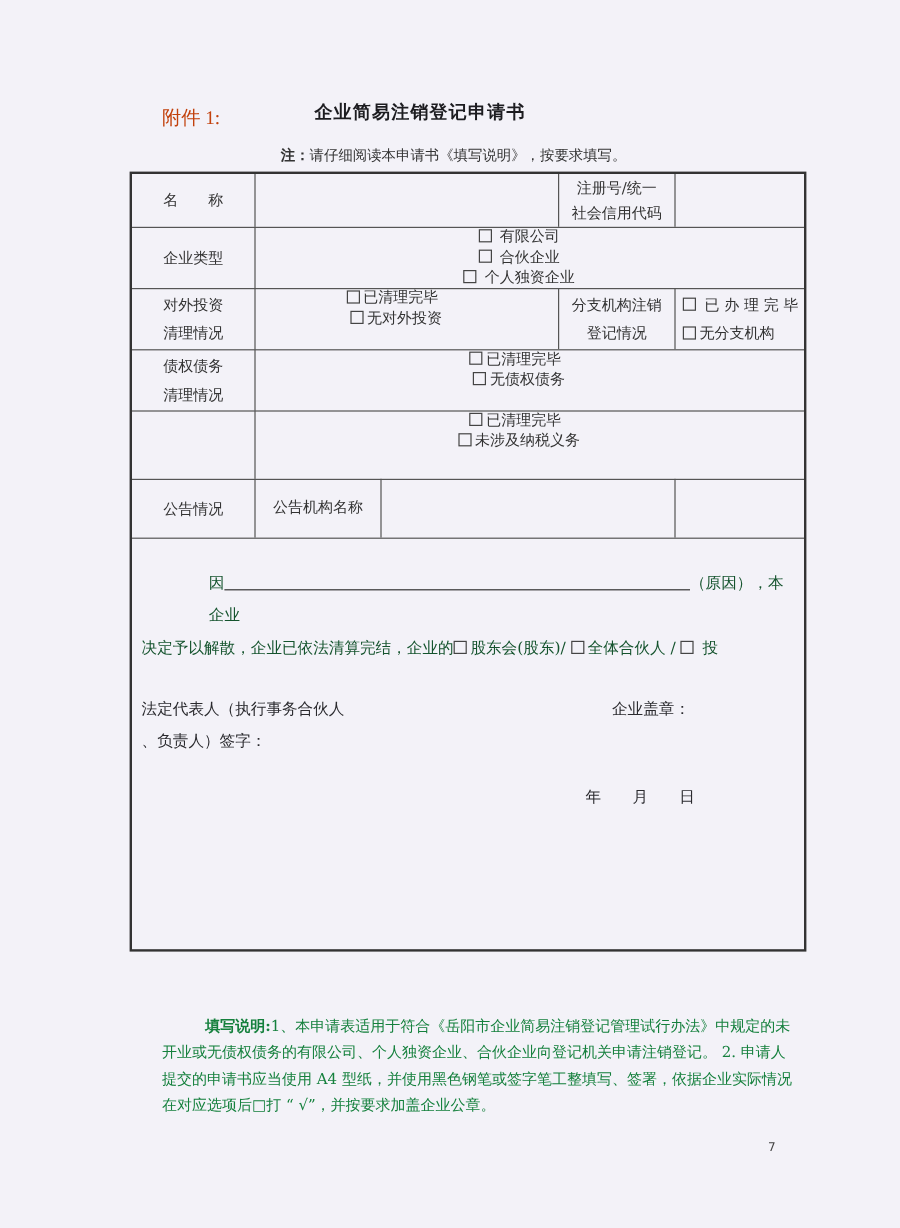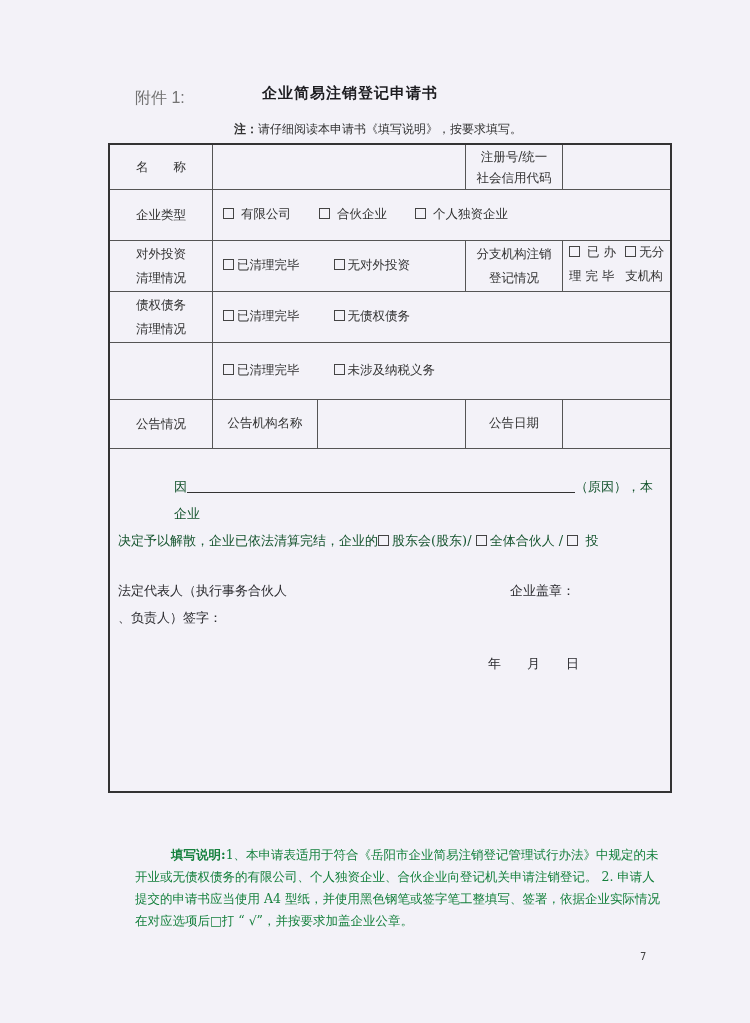--- a/index.html
+++ b/index.html
@@ -2,29 +2,29 @@
 <html><head>
 <meta charset="utf-8">
 <style>
   html, body { margin: 0; padding: 0; }
   body {
     width: 750px; height: 1023px; position: relative; overflow: hidden;
     background: #f3f2f8;
     font-family: "DejaVu Serif", "Liberation Serif", serif;
     color: #2a2a2e;
   }
-  .attach { position: absolute; left: 135px; top: 88px; font-size: 16px; color: #737373; font-family: Liberation Sans, sans-serif; }
+  .attach { position: absolute; left: 135px; top: 88px; font-size: 16px; color: #c2410c; font-family: Liberation Serif, serif; }
   .title { position: absolute; left: 262px; top: 84px; font-size: 15px; font-weight: bold; color: #1c1c20; font-family: "DejaVu Sans", sans-serif; letter-spacing: 1px; }
   .note { position: absolute; left: 234px; top: 121px; font-size: 12px; color: #333; }
   .note b { font-weight: bold; }
 
   .frame { position: absolute; left: 108px; top: 143px; width: 564px; height: 650px; border: 2px solid #333; box-sizing: border-box; }
   .row { position: absolute; left: 0; right: 0; border-bottom: 1px solid #555; }
   .cell { position: absolute; top: 0; bottom: 0; box-sizing: border-box; display: flex; align-items: center; font-size: 12.5px; color: #333; }
-  .vline { border-left: 1px solid #555; }
+  .vline { border-left: 1px solid #555; flex-direction: column; }
   .label { justify-content: center; text-align: center; line-height: 24px; flex-direction: column; }
   .opt { margin-right: 28px; white-space: nowrap; }
   .box { display: inline-block; width: 9px; height: 9px; border: 1px solid #444; margin-right: 3px; vertical-align: -1px; }
 
   .para { position: absolute; left: 8px; right: 8px; font-size: 13px; line-height: 27px; color: #14532d; }
   .underline { display: inline-block; border-bottom: 1px solid #333; width: 388px; height: 14px; vertical-align: -2px; }
   .sig { position: absolute; font-size: 13px; color: #2a2a2e; }
 
   .instr { position: absolute; left: 135px; top: 844px; width: 530px; font-size: 12.5px; line-height: 22px; color: #15803d; }
   .instr b { font-weight: bold; }
@@ -64,21 +64,21 @@
       <span>清理情况</span>
     </div>
     <div class="cell vline" style="left:102px;width:253px;padding-left:10px;">
       <span class="opt" style="margin-right:34px;"><span class="box"></span><span>已清理完毕</span></span>
       <span class="opt"><span class="box"></span><span>无对外投资</span></span>
     </div>
     <div class="cell vline label" style="left:355px;width:97px;">
       <span>分支机构注销</span>
       <span>登记情况</span>
     </div>
-    <div class="cell vline" style="left:452px;right:0;flex-direction:row;align-items:flex-start;justify-content:center;padding-left:6px;line-height:24px;">
+    <div class="cell vline" style="left:452px;right:0;flex-direction:column;align-items:flex-start;justify-content:center;padding-left:6px;line-height:24px;">
       <span><span class="box"></span> <span>已 办 理 完 毕</span></span>
       <span><span class="box"></span><span>无分支机构</span></span>
     </div>
   </div>
 
   <div class="row" style="top:146px;height:51px;">
     <div class="cell label" style="left:0;width:102px;">
       <span>债权债务</span>
       <span>清理情况</span>
     </div>
@@ -92,21 +92,20 @@
     <div class="cell vline" style="left:102px;right:0;padding-left:10px;">
       <span class="opt" style="margin-right:34px;"><span class="box"></span><span>已清理完毕</span></span>
       <span class="opt"><span class="box"></span><span>未涉及纳税义务</span></span>
     </div>
   </div>
 
   <div class="row" style="top:254px;height:49px;">
     <div class="cell label" style="left:0;width:102px;">公告情况</div>
     <div class="cell vline" style="left:102px;width:105px;justify-content:center;">公告机构名称</div>
     <div class="cell vline" style="left:207px;width:148px;"></div>
-    <div class="cell vline" style="left:355px;width:97px;justify-content:center;">公告日期</div>
     <div class="cell vline" style="left:452px;right:0;"></div>
   </div>
 
   <div class="para" style="top:328px;">
     <div style="padding-left:56px;">
       <span>因</span><span class="underline"></span><span>（原因），本企业</span>
     </div>
     <div>
       <span>决定予以解散，企业已依法清算完结，企业的</span><span class="box"></span><span>股东会(股东)/ </span><span class="box"></span><span>全体合伙人 / </span><span class="box"></span><span> 投</span>
     </div>

